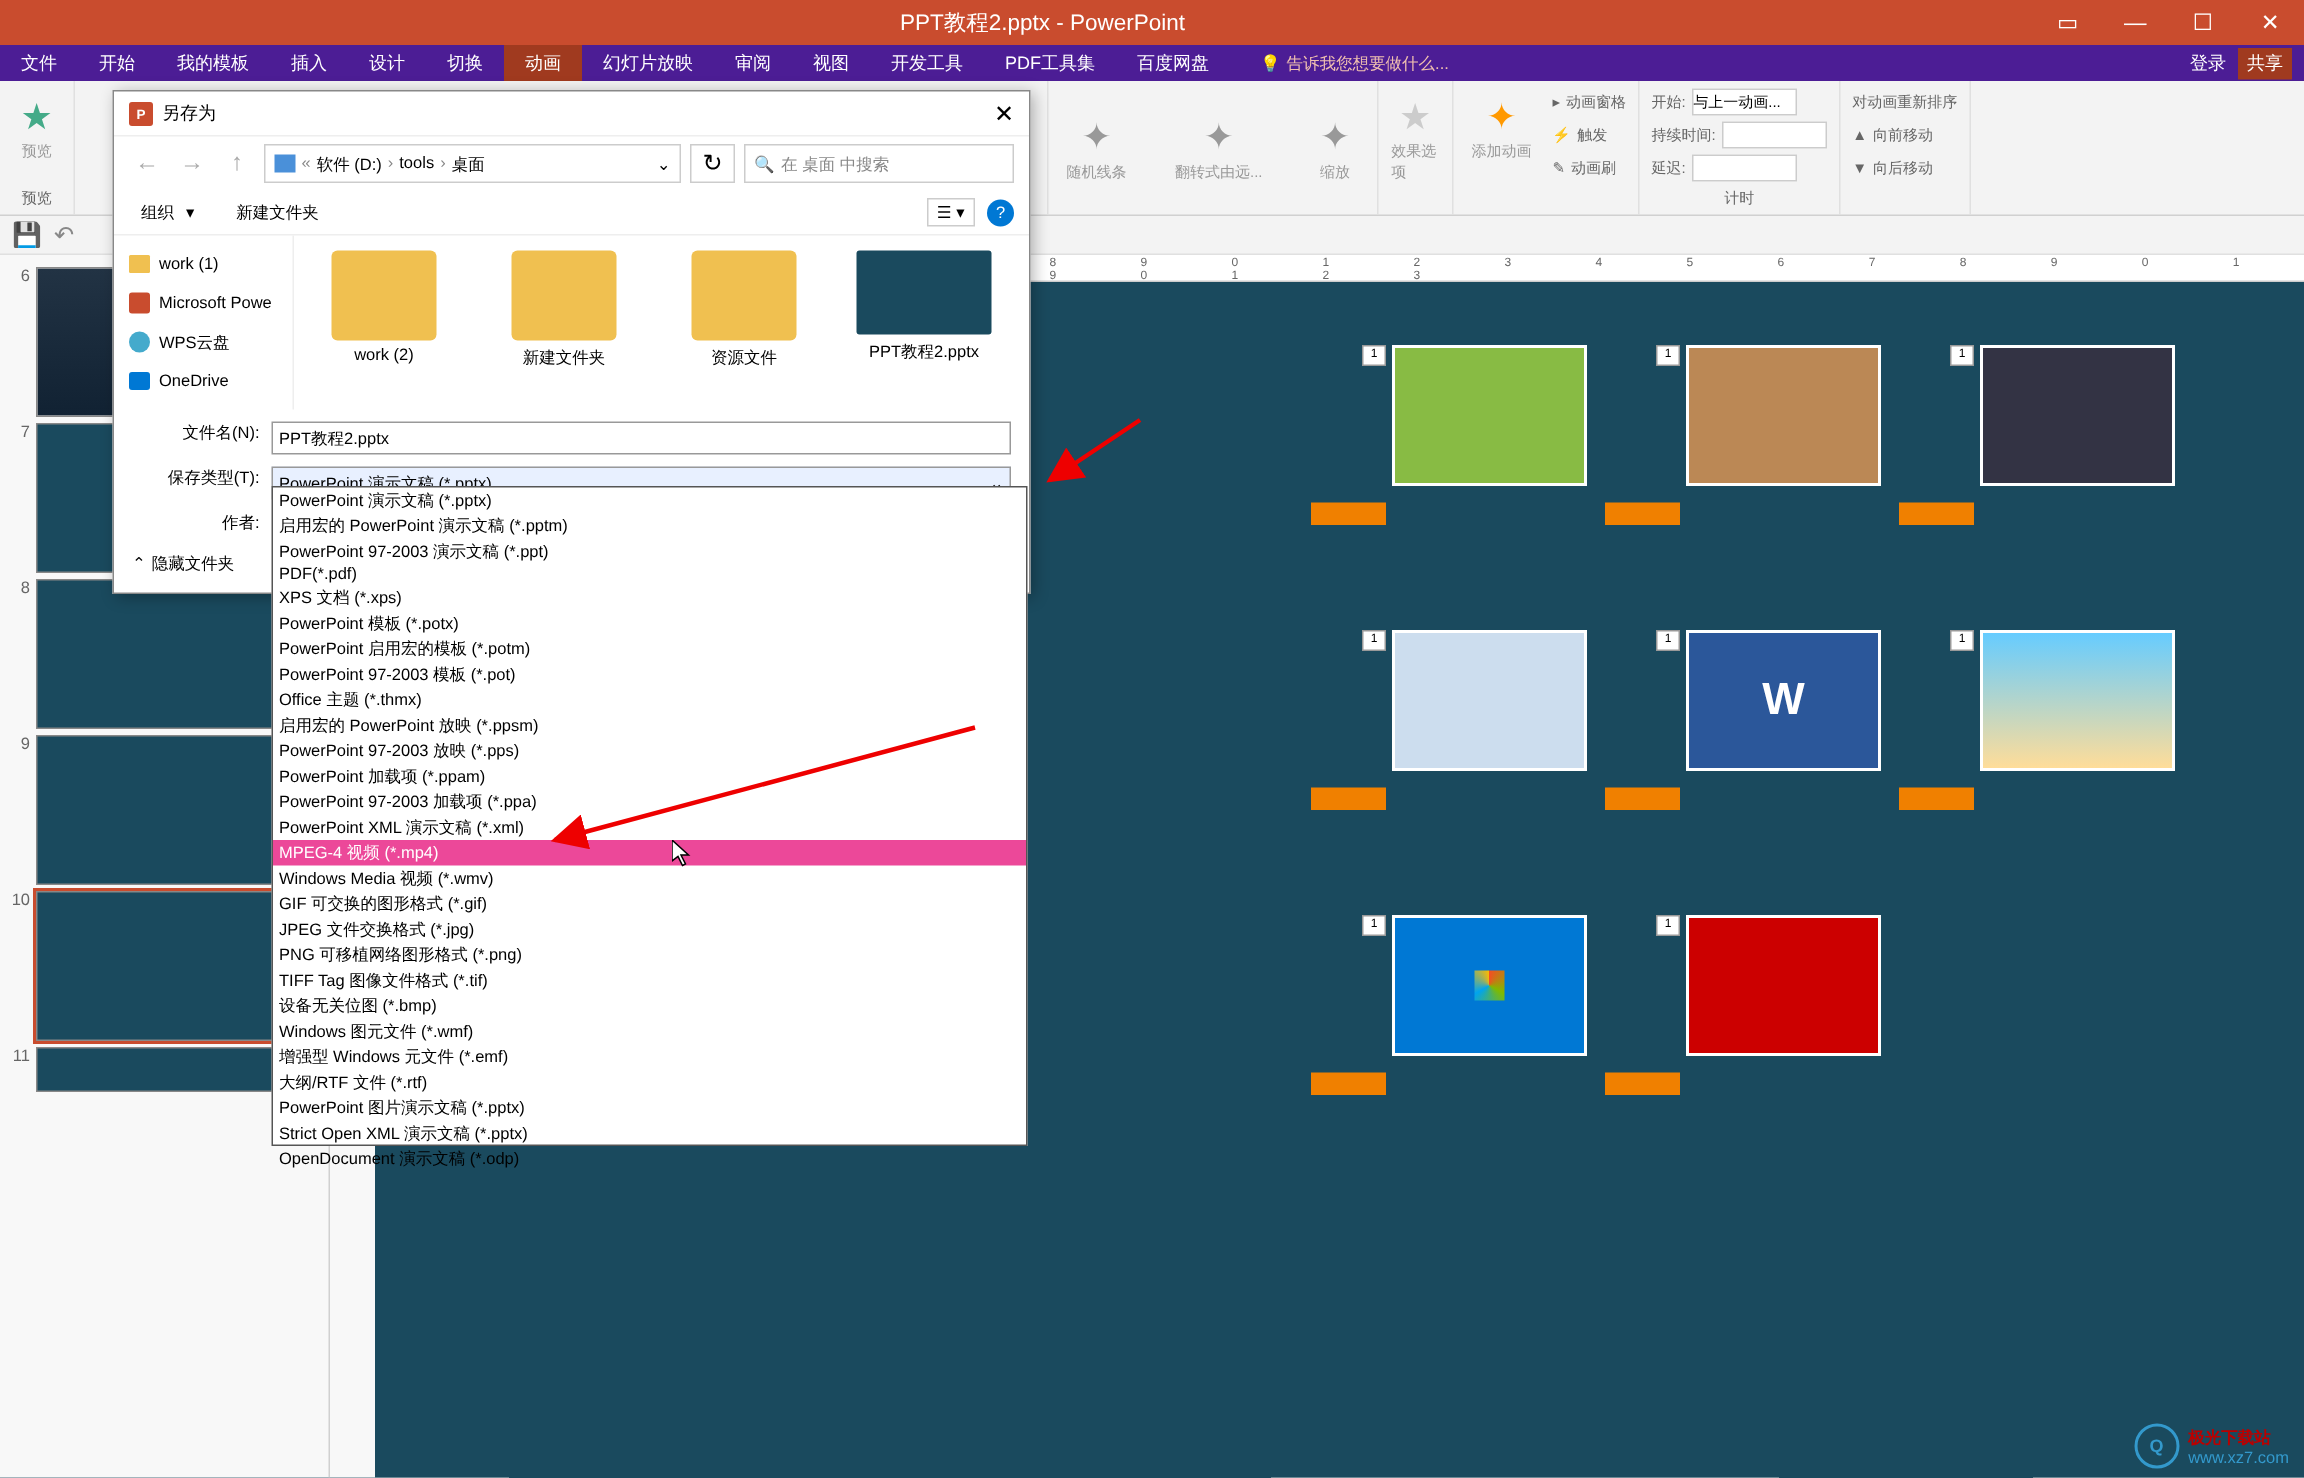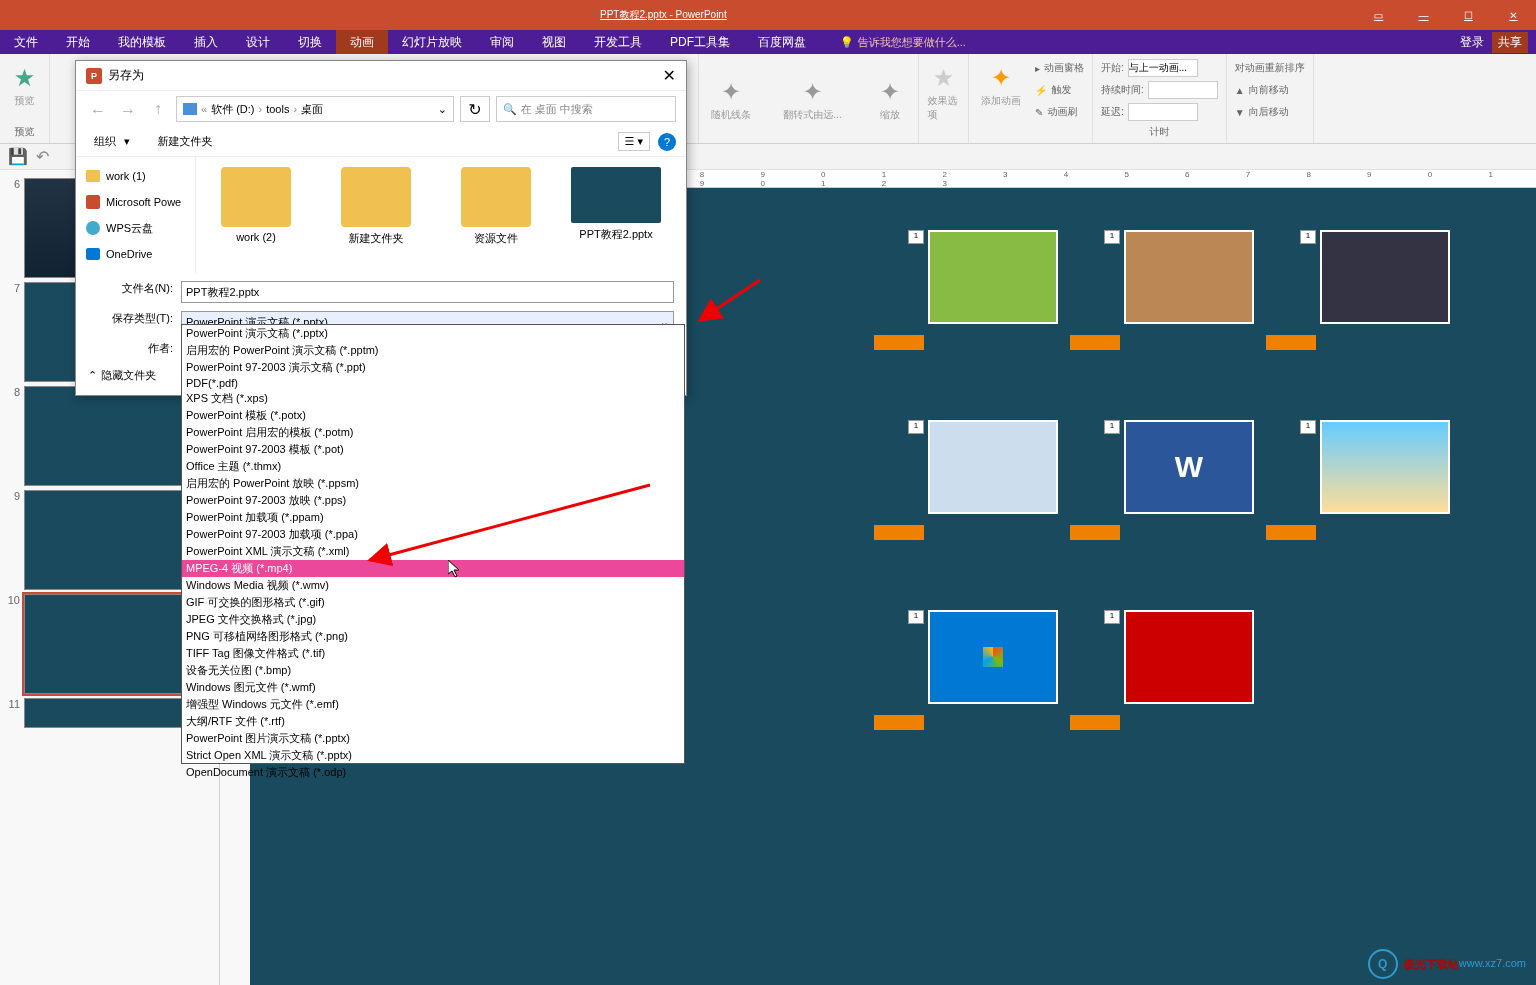--- a/index.html
+++ b/index.html
@@ -1,19 +1,19 @@
 <!DOCTYPE html>
 <html><head>
 <meta charset="utf-8">
 <style>
 * { margin: 0; padding: 0; box-sizing: border-box; font-family: "Microsoft YaHei", sans-serif; }
 body { width: 1536px; height: 985px; background: #f3f3f3; overflow: hidden; position: relative; }
 
 
-.titlebar { height: 30px; background: #c94c2e; display: flex; align-items: center; color: #fff; font-size: 10px; text-decoration: underline; }
+.titlebar { height: 30px; background: #c94c2e; display: flex; align-items: center; color: #fff; font-size: 15px; }
 .titlebar .spacer-left { width: 600px; }
 .titlebar .title { flex: 0 0 auto; }
 .titlebar .spacer { flex: 1; }
 .titlebar .win-controls { display: flex; }
 .titlebar .wc { width: 45px; height: 30px; display: flex; align-items: center; justify-content: center; cursor: pointer; }
 
 
 .ribbon-tabs { height: 24px; background: #4c1d95; display: flex; align-items: center; color: #fff; font-size: 12px; }
 .ribbon-tabs .tab { padding: 0 14px; height: 24px; display: flex; align-items: center; cursor: pointer; }
 .ribbon-tabs .tab.active { background: #a03a1f; }
@@ -80,21 +80,21 @@
 .dropdown-item.highlighted { background: #ec4899; color: #fff; }
 .hide-files-row { display: flex; align-items: center; padding: 4px 12px 12px; font-size: 11px; }
 .hide-files-btn { display: flex; align-items: center; gap: 4px; cursor: pointer; }
 
 
 .red-arrow { position: absolute; z-index: 300; pointer-events: none; }
 
 
 .watermark { position: absolute; bottom: 6px; right: 10px; display: flex; align-items: center; gap: 6px; z-index: 50; }
 .wm-logo { width: 30px; height: 30px; border: 2px solid #39c; border-radius: 50%; display: flex; align-items: center; justify-content: center; color: #39c; font-weight: bold; font-size: 12px; }
-.wm-text { display: flex; flex-direction: row; font-size: 11px; }
+.wm-text { display: flex; flex-direction: column; font-size: 11px; }
 
 
 .cursor { position: absolute; z-index: 400; font-size: 14px; color: #000; pointer-events: none; }
 
 .ppt-thumb-box{ width:90px; height:56px; background:#1a4a5e; border-radius:2px;}
 </style>
 </head>
 <body>
 
 <div class="titlebar">

